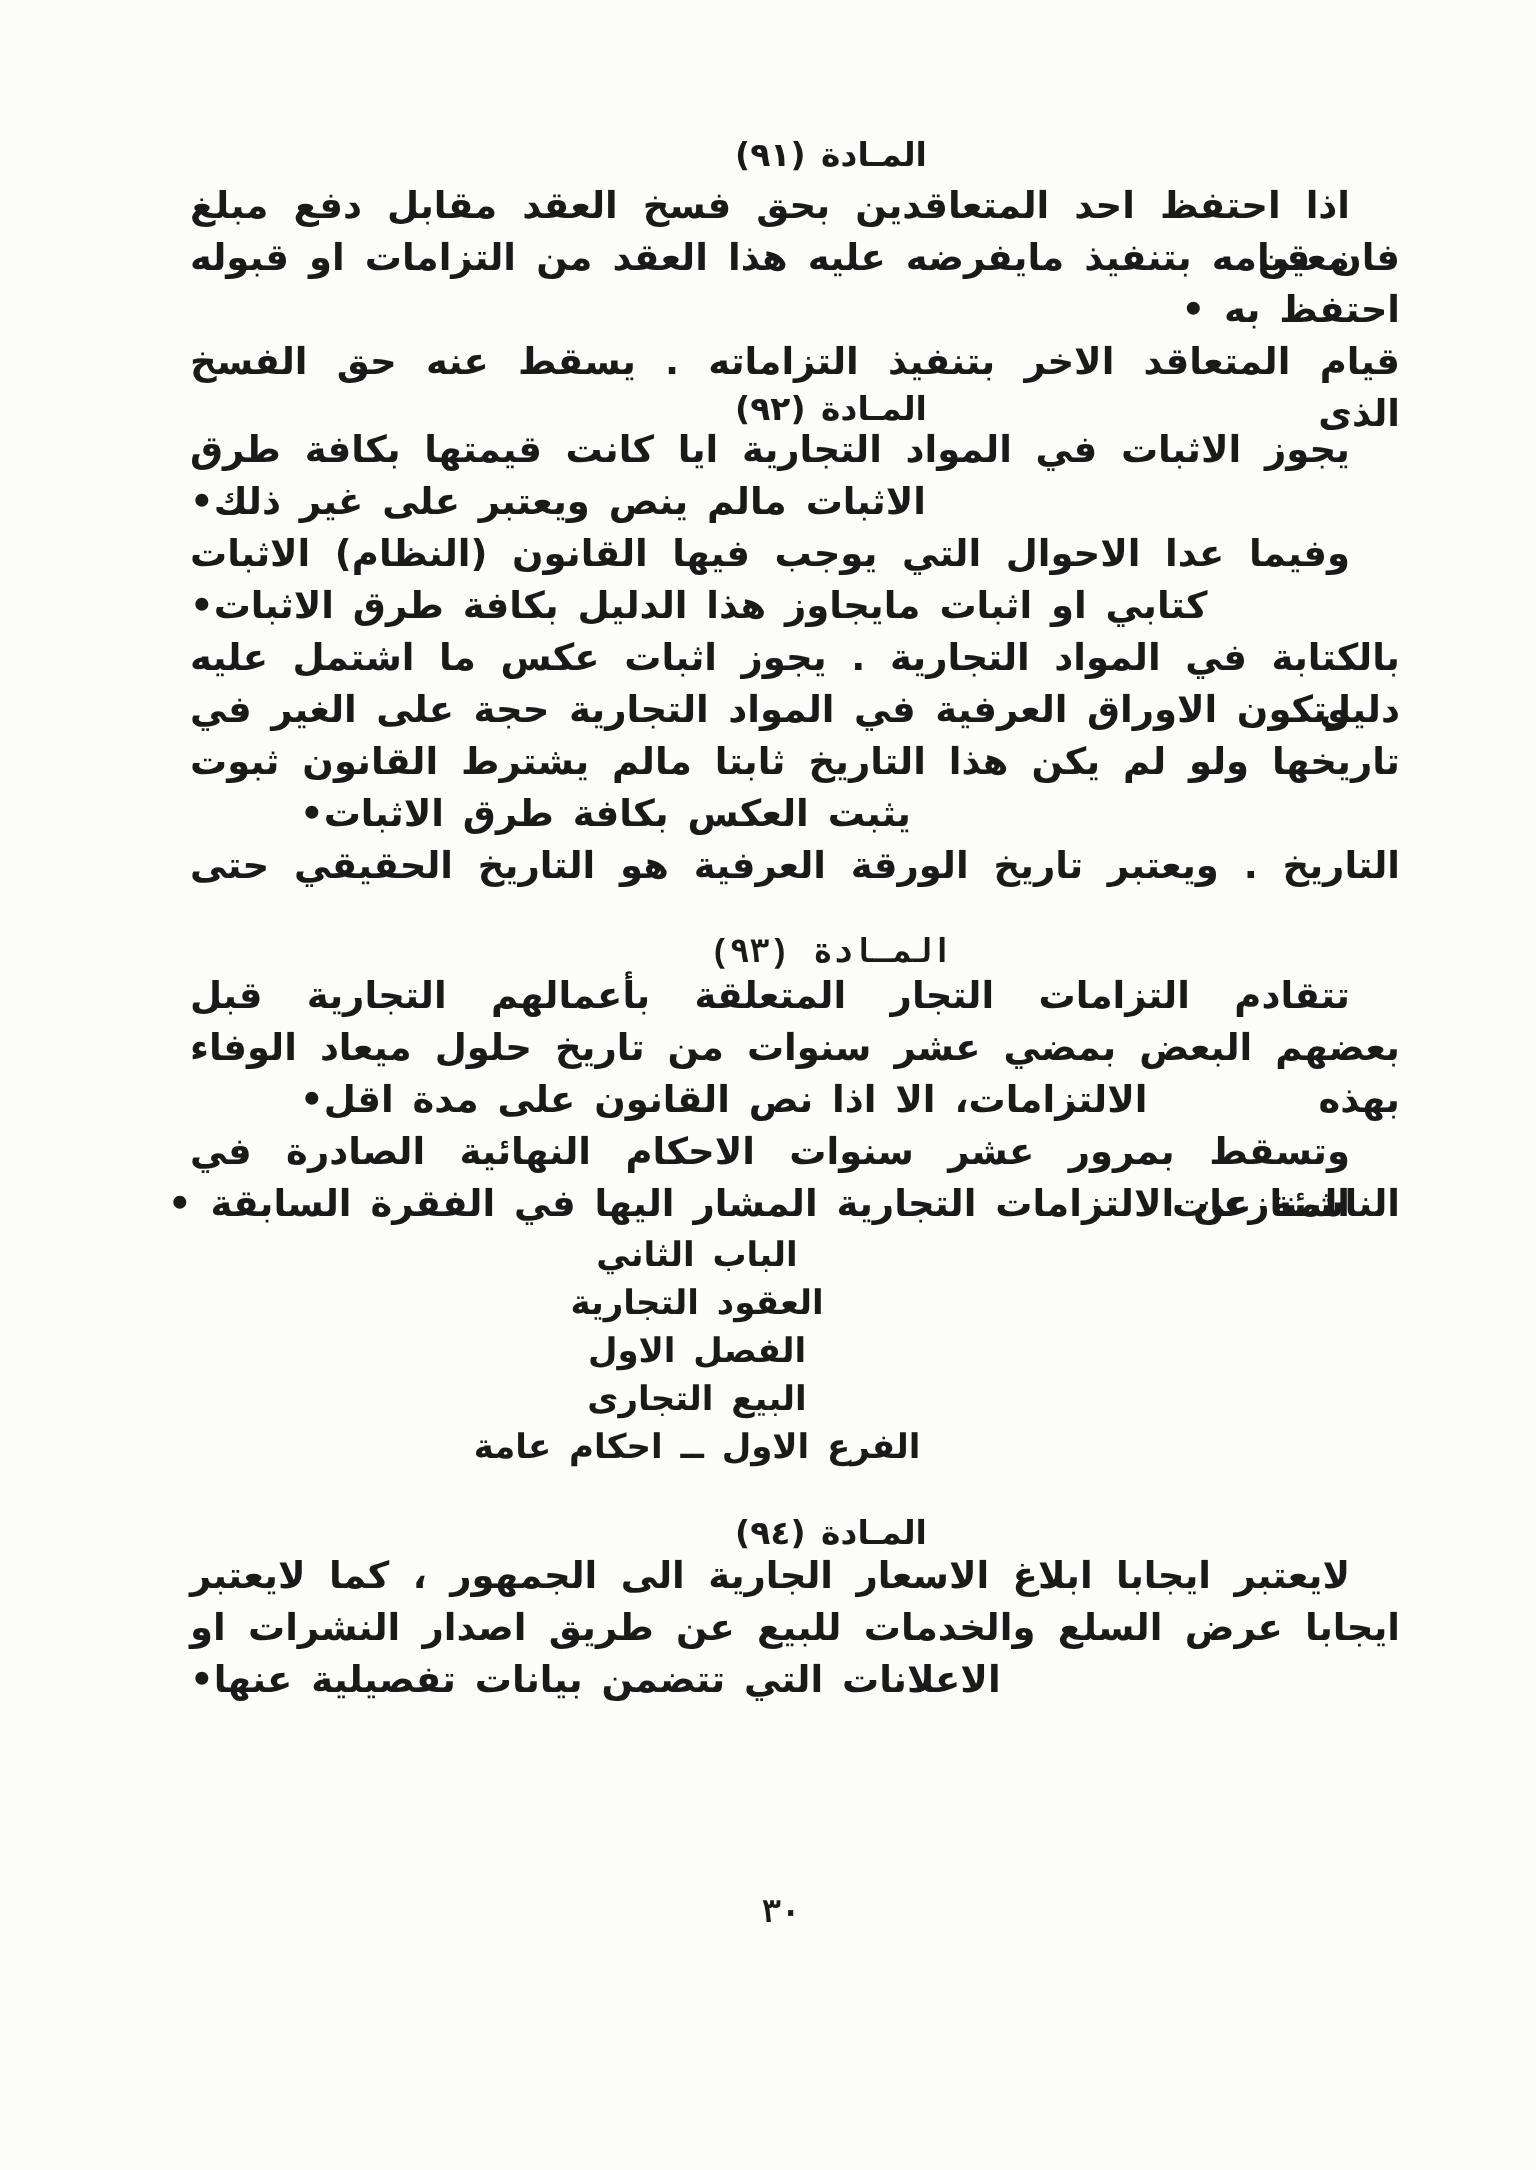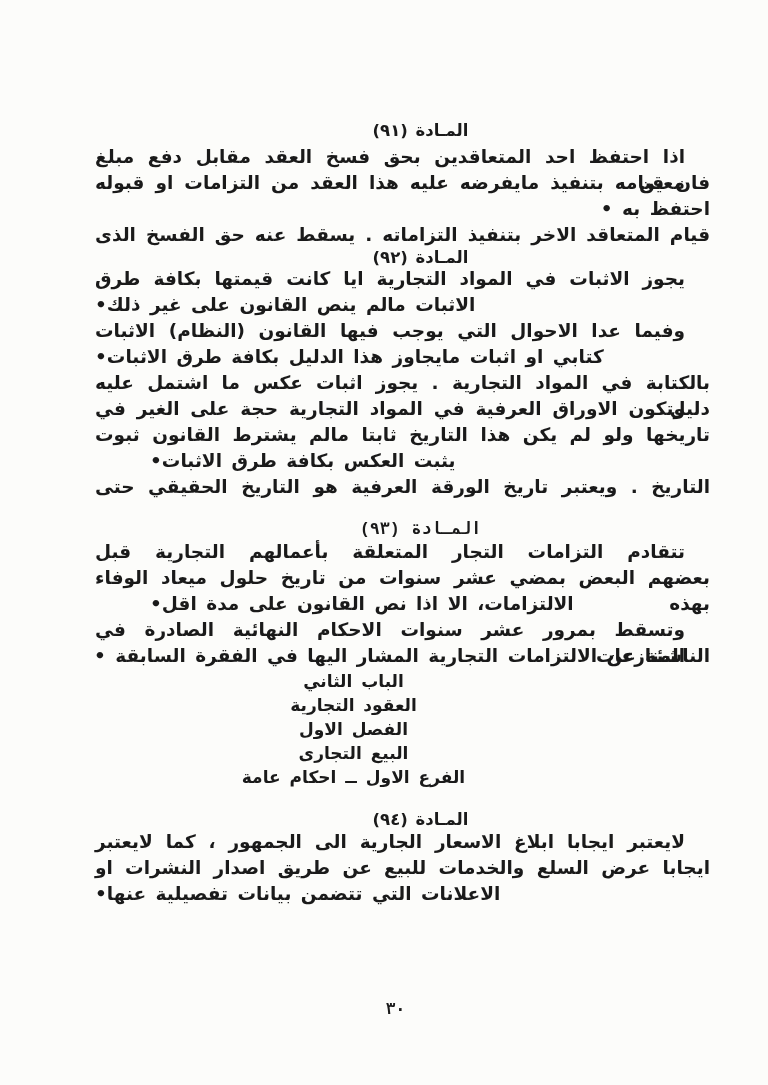--- a/index.html
+++ b/index.html
@@ -5,27 +5,27 @@
   html,body{margin:0;padding:0;background:#e8e8e8;}
   .page{
     position:relative;
     width:768px;height:1085px;
     background:#fcfcfa;
     overflow:hidden;
     box-sizing:border-box;
   }
   .content{
     position:absolute;
-    top:0;left:95px;right:58px;
+    top:0;left:95px;right:68px;
     direction:rtl;
     font-family:"DejaVu Sans",sans-serif;
     font-weight:bold;
     color:#1a1a1a;
     font-size:18.5px;
-    padding-top:118px;
+    padding-top:65px;
     -webkit-font-smoothing:antialiased;
   }
   .ln{
     line-height:26px;
     height:26px;
     word-spacing:3px;
     white-space:nowrap;
   }
   .j{
     text-align:justify;
@@ -75,21 +75,21 @@
     <div>
       <div class="ln j ind">اذا احتفظ احد المتعاقدين بحق فسخ العقد مقابل دفع مبلغ معين</div>
       <div class="ln j">فان قيامه بتنفيذ مايفرضه عليه هذا العقد من التزامات او قبوله</div>
       <div class="ln endR">احتفظ به •</div>
       <div class="ln j">قيام المتعاقد الاخر بتنفيذ التزاماته . يسقط عنه حق الفسخ الذى</div>
     </div>
 
     <div class="art-heading h92">المـادة (٩٢)</div>
     <div class="p92a">
       <div class="ln j ind">يجوز الاثبات في المواد التجارية ايا كانت قيمتها بكافة طرق</div>
-      <div class="ln endL">الاثبات مالم ينص القانون على غير ذلك•</div>
+      <div class="ln endL">الاثبات مالم ينص ويعتبر على غير ذلك•</div>
     </div>
     <div>
       <div class="ln j ind">وفيما عدا الاحوال التي يوجب فيها القانون (النظام) الاثبات</div>
       <div class="ln endL">كتابي او اثبات مايجاوز هذا الدليل بكافة طرق الاثبات•</div>
       <div class="ln j">بالكتابة في المواد التجارية . يجوز اثبات عكس ما اشتمل عليه دليل</div>
     </div>
     <div>
       <div class="ln j ind">وتكون الاوراق العرفية في المواد التجارية حجة على الغير في</div>
       <div class="ln j">تاريخها ولو لم يكن هذا التاريخ ثابتا مالم يشترط القانون ثبوت</div>
       <div class="ln endL pl">يثبت العكس بكافة طرق الاثبات•</div>

